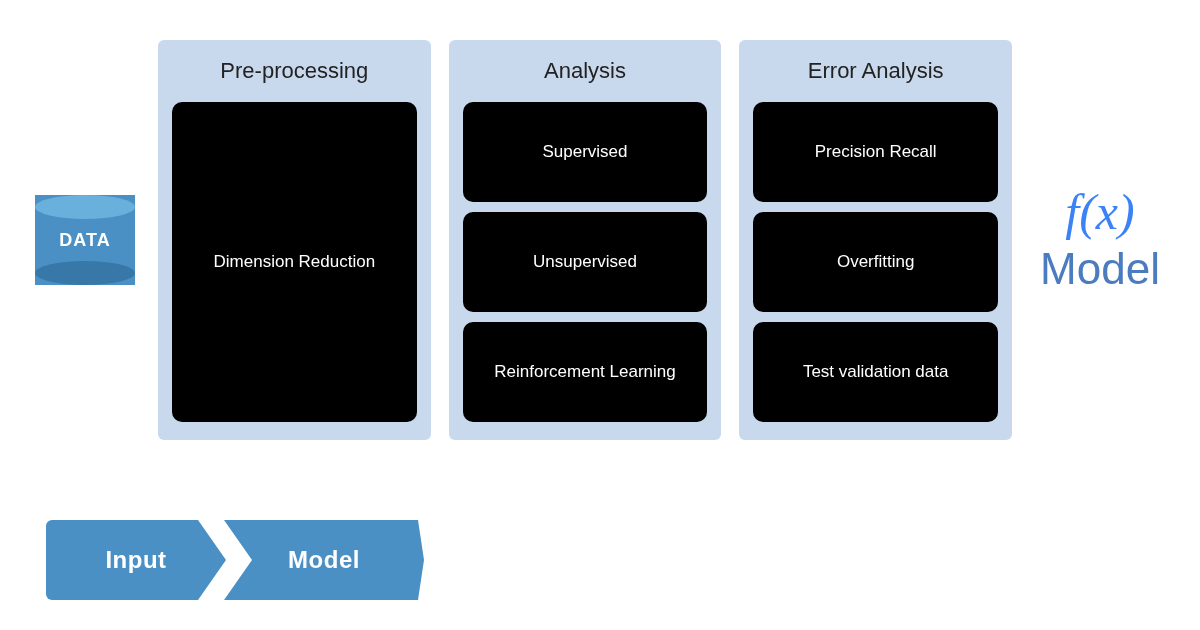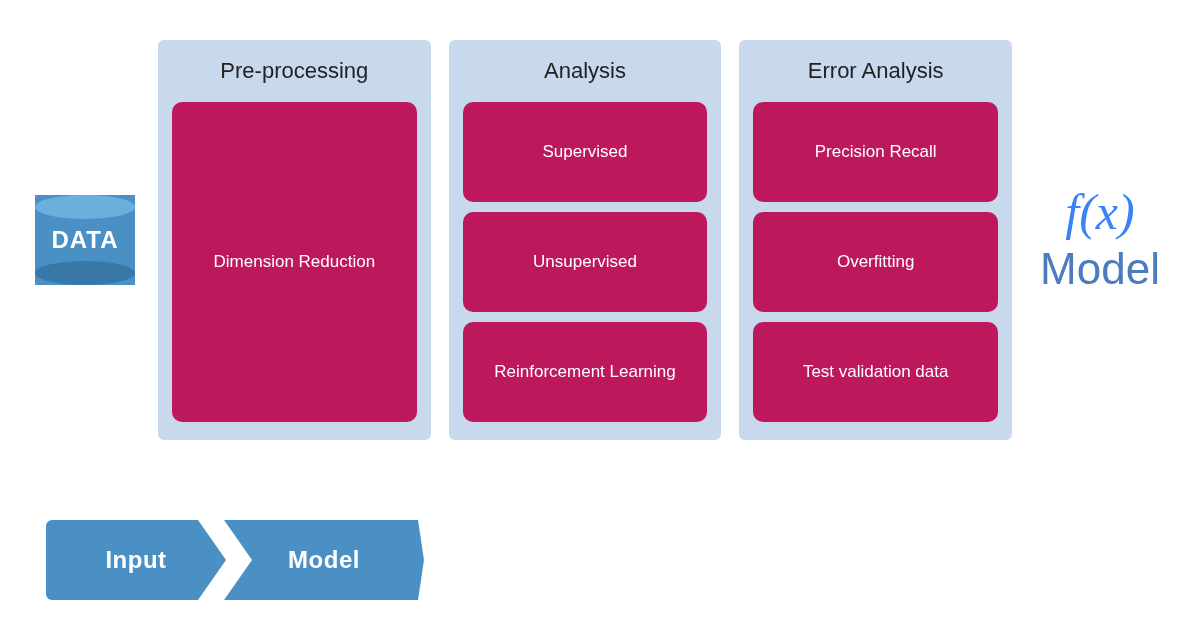--- a/index.html
+++ b/index.html
@@ -30,21 +30,21 @@
       width: 110px;
       flex-shrink: 0;
     }
     .cylinder-wrapper {
       position: relative;
       width: 100px;
     }
     .data-label {
       color: #fff;
       font-weight: bold;
-      font-size: 24px;
+      font-size: 18px;
       letter-spacing: 1px;
       z-index: 3;
       position: relative;
     }
 
     
     .column-box {
       background: #c8d8ed;
       border-radius: 6px;
       padding: 18px 14px 18px 14px;
@@ -58,21 +58,21 @@
     }
     .column-title {
       font-size: 22px;
       color: #222;
       font-weight: 400;
       text-align: center;
       margin-bottom: 8px;
       line-height: 1.2;
     }
     .item-box {
-      background: #be185d;
+      background: #000000;
       border-radius: 10px;
       color: #fff;
       font-size: 17px;
       text-align: center;
       padding: 16px 12px;
       width: 100%;
       display: flex;
       align-items: center;
       justify-content: center;
       line-height: 1.3;

